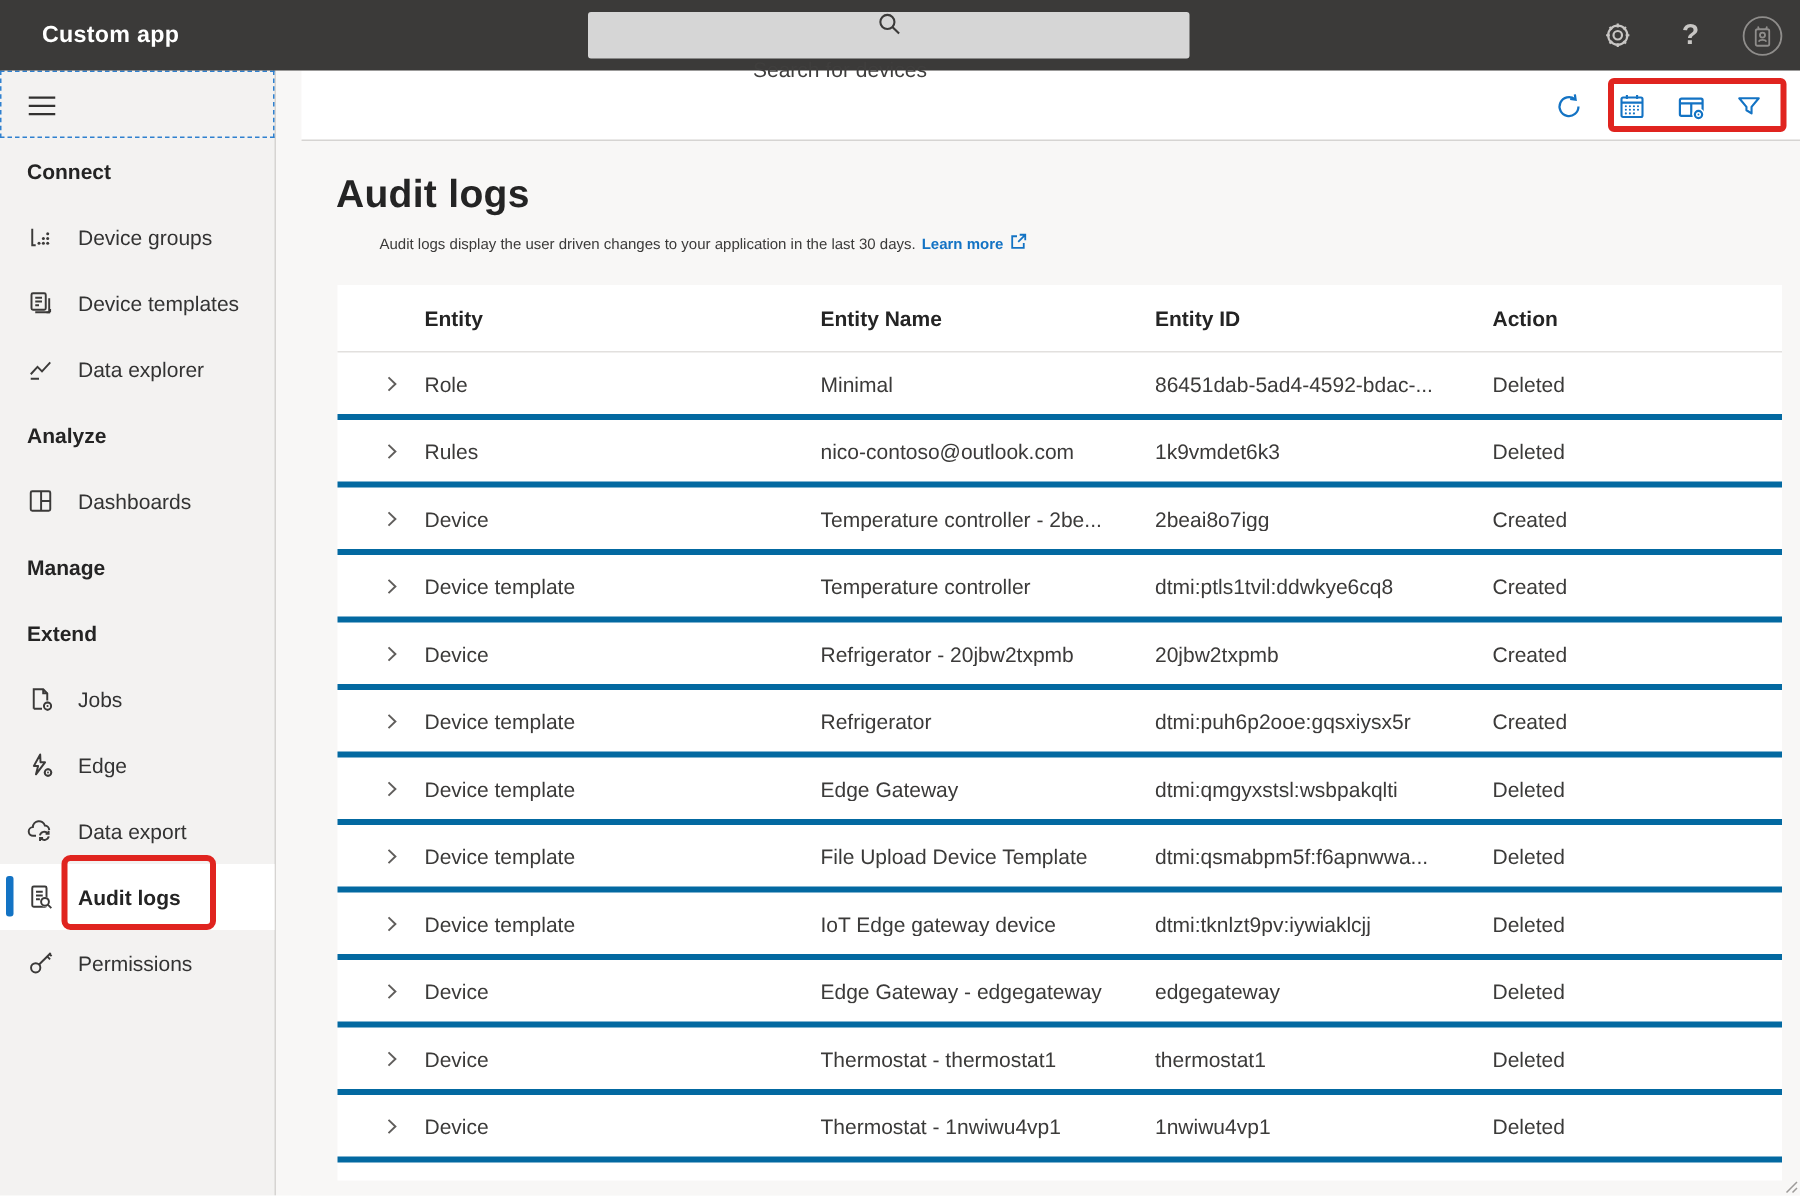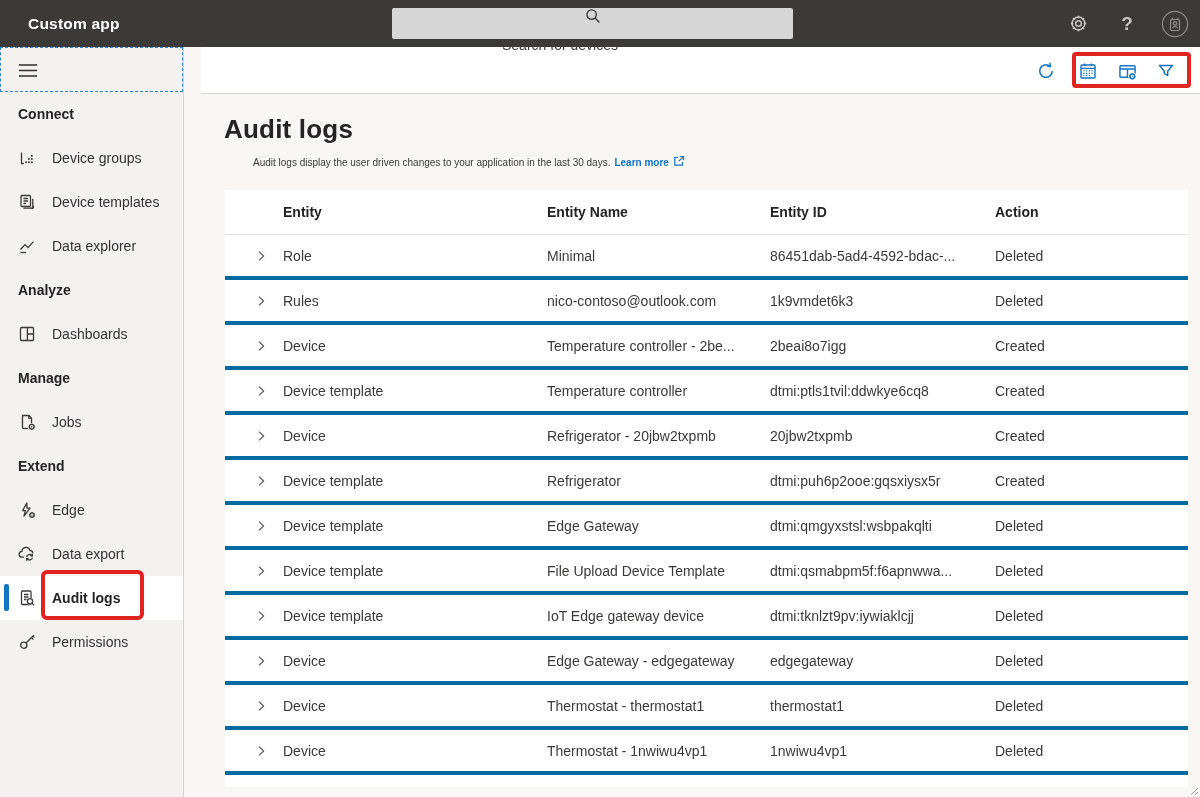--- a/index.html
+++ b/index.html
@@ -157,35 +157,35 @@
       <svg width="20" height="20" viewBox="0 0 20 20" fill="none" stroke="#3b3a39" stroke-width="1.3">
         <rect x="3.5" y="3.5" width="13" height="13" rx="1"></rect>
         <path d="M10.4 3.5 V16.5 M10.4 10 H16.5"></path>
       </svg>
     </span>
     <span class="lbl">Dashboards</span>
   </div>
 
   <div class="side-row side-header">Manage</div>
 
+  <div class="side-row side-header">Extend</div>
+
   <div class="side-row side-item">
     <span class="icon-wrap">
       <svg width="20" height="20" viewBox="0 0 20 20" fill="none" stroke="#3b3a39" stroke-width="1.3">
         <path d="M5.5 16.5 V3.5 H11.8 L14.5 6.2 V11"></path>
         <path d="M11.8 3.5 V6.2 H14.5"></path>
         <path d="M5.5 16.5 H11"></path>
         <circle cx="14.7" cy="14.7" r="2.4"></circle>
         <circle cx="14.7" cy="14.7" r="0.7" fill="#3b3a39" stroke="none"></circle>
         <path d="M14.7 11.8 v1 M14.7 16.6 v1 M11.8 14.7 h1 M16.6 14.7 h1" stroke-width="1.1"></path>
       </svg>
     </span>
     <span class="lbl">Jobs</span>
   </div>
-
-  <div class="side-row side-header">Extend</div>
 
   <div class="side-row side-item">
     <span class="icon-wrap">
       <svg width="20" height="20" viewBox="0 0 20 20" fill="none" stroke="#3b3a39" stroke-width="1.3" stroke-linejoin="round">
         <path d="M9.8 3 L5.6 10.6 H8.4 L7 16.2 L13 8.2 H10 Z"></path>
         <circle cx="15" cy="15" r="2.2"></circle>
         <circle cx="15" cy="15" r="0.6" fill="#3b3a39" stroke="none"></circle>
         <path d="M15 12.3 v0.9 M15 16.8 v0.9 M12.3 15 h0.9 M16.8 15 h0.9" stroke-width="1.1"></path>
       </svg>
     </span>

